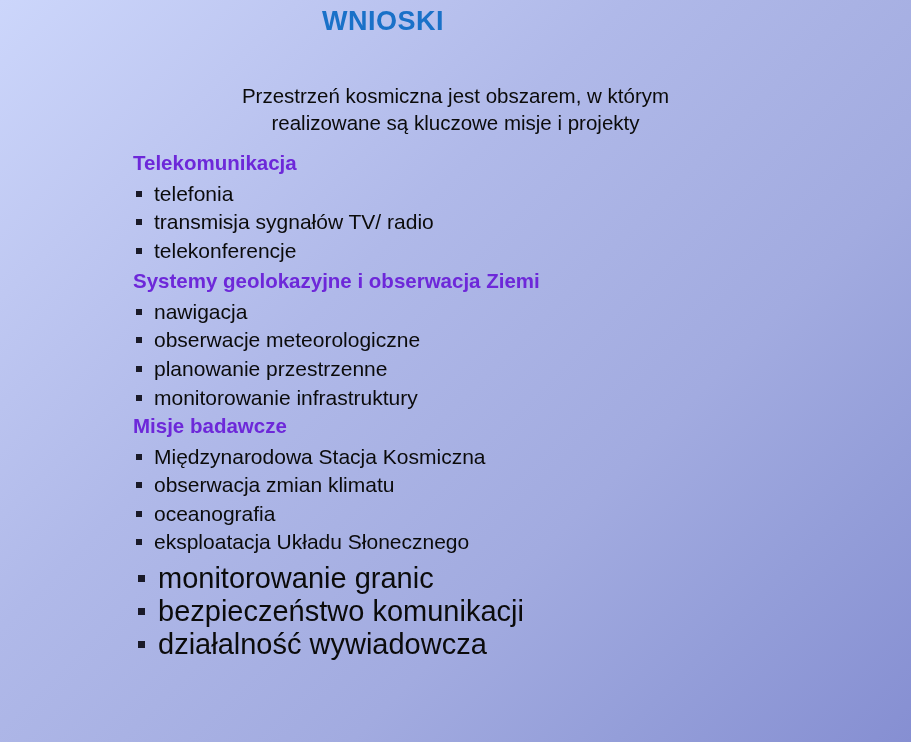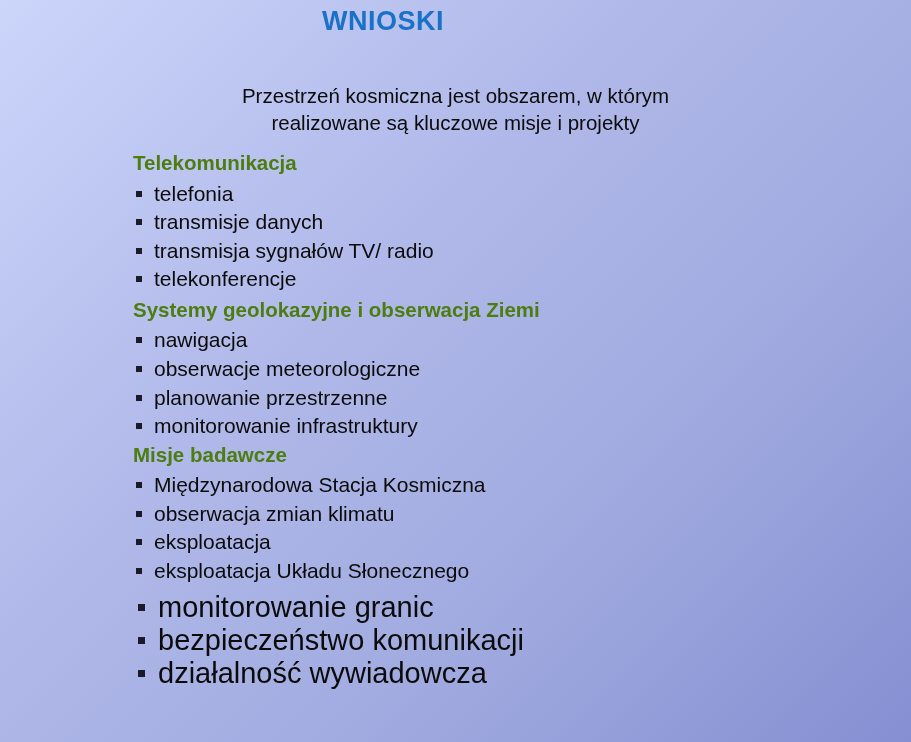--- a/index.html
+++ b/index.html
@@ -54,21 +54,21 @@
   .content {
     position: absolute;
     top: 150px;
     left: 133px;
     width: 760px;
   }
   .section {
     margin: 0;
   }
   .section-heading {
-    color: #4d7c0f;
+    color: #6d28d9;
     font-weight: bold;
     font-size: 20.5px;
     line-height: 1.0;
     margin: 0 0 6px 0;
     padding: 0;
     white-space: nowrap;
   }
   .bullet-list {
     list-style: none;
     margin: 0;
@@ -123,24 +123,20 @@
 
     <div class="section sec-gap-1">
       <div class="section-heading">Telekomunikacja</div>
       <ul class="bullet-list">
         <li class="bullet-item">
           <span class="bullet-marker"></span>
           <span>telefonia</span>
         </li>
         <li class="bullet-item">
           <span class="bullet-marker"></span>
-          <span>transmisje danych</span>
-        </li>
-        <li class="bullet-item">
-          <span class="bullet-marker"></span>
           <span>transmisja sygnałów TV/ radio</span>
         </li>
         <li class="bullet-item">
           <span class="bullet-marker"></span>
           <span>telekonferencje</span>
         </li>
       </ul>
     </div>
 
     <div class="section sec-gap-2">
@@ -171,21 +167,21 @@
         <li class="bullet-item">
           <span class="bullet-marker"></span>
           <span>Międzynarodowa Stacja Kosmiczna</span>
         </li>
         <li class="bullet-item">
           <span class="bullet-marker"></span>
           <span>obserwacja zmian klimatu</span>
         </li>
         <li class="bullet-item">
           <span class="bullet-marker"></span>
-          <span>eksploatacja</span>
+          <span>oceanografia</span>
         </li>
         <li class="bullet-item">
           <span class="bullet-marker"></span>
           <span>eksploatacja Układu Słonecznego</span>
         </li>
       </ul>
     </div>
 
     <div class="section section-large sec-gap-4">
       <ul class="bullet-list">

